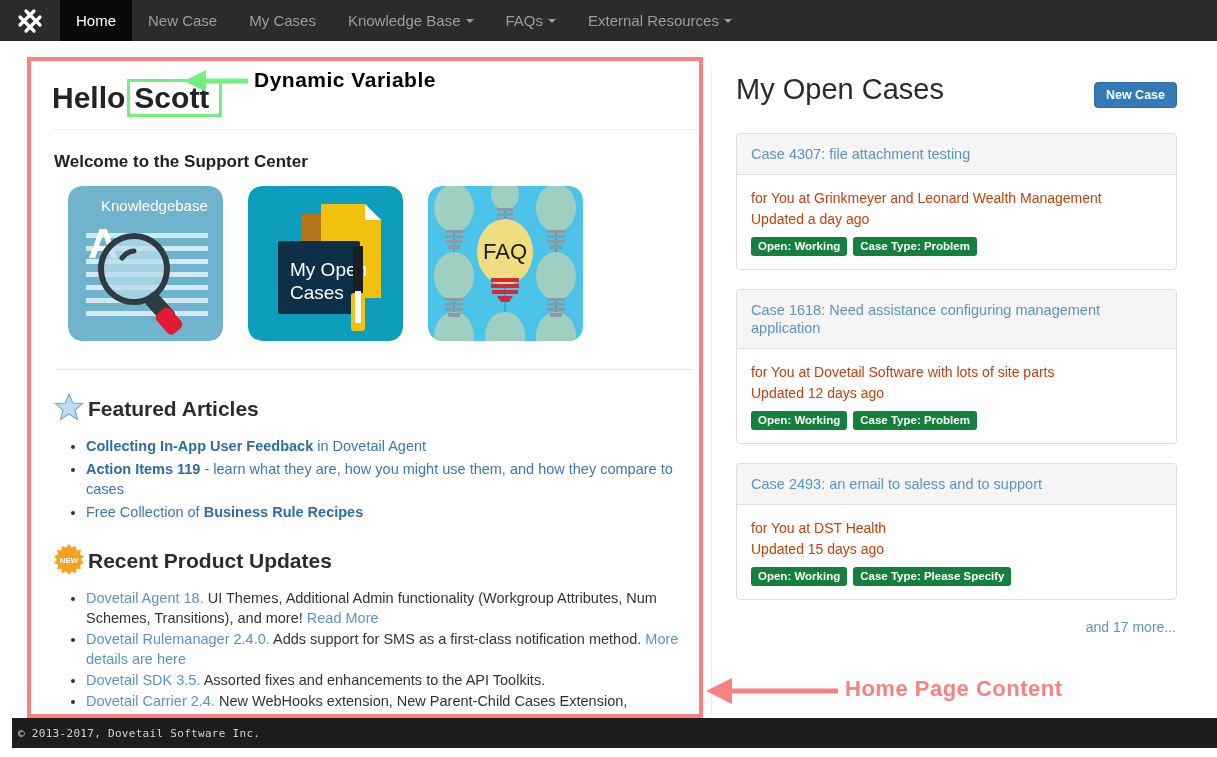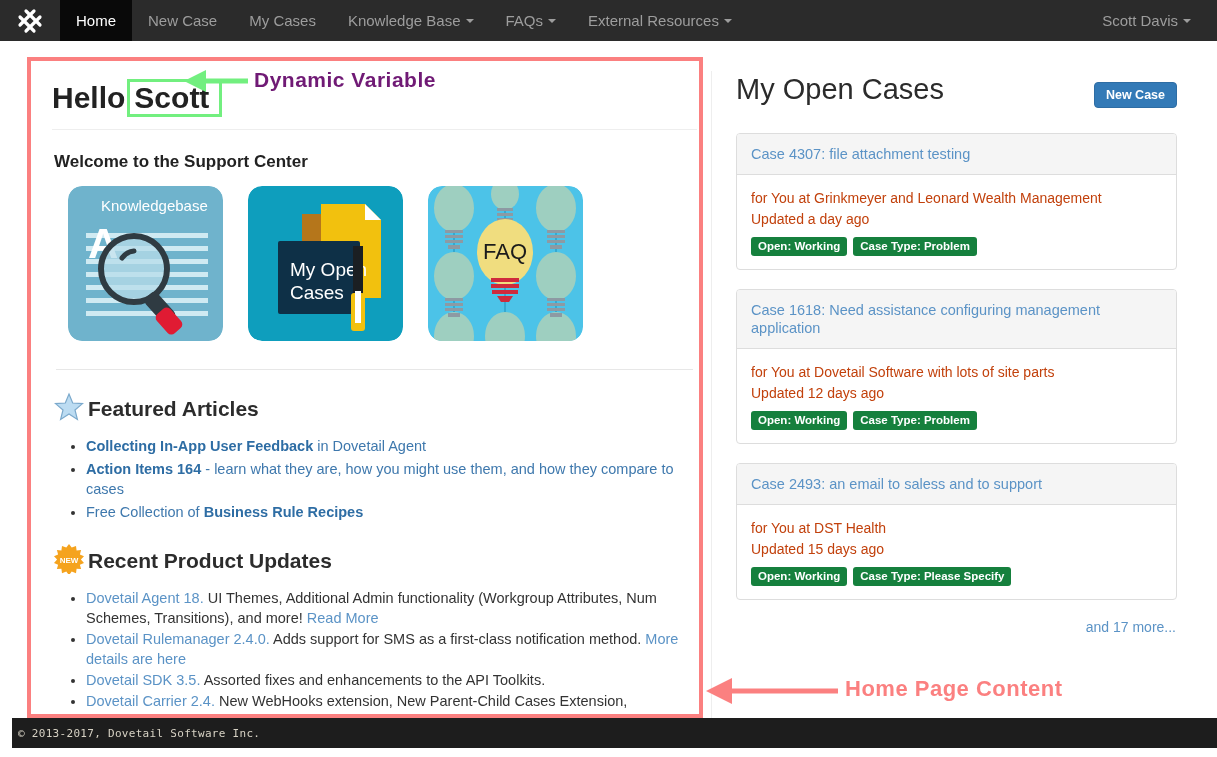--- a/index.html
+++ b/index.html
@@ -150,21 +150,21 @@
     width:676px; height:661px;
     border:4px solid #fb8080;
   }
   #anno-red-label {
     position:absolute; left:845px; top:676px;
     color:#fb8080; font-size:22px; font-weight:bold;
     letter-spacing:0.5px; white-space:nowrap;
   }
   #anno-green-label {
     position:absolute; left:254px; top:68px;
-    color:#701a75; font-size:21px; font-weight:bold;
+    color:#000000; font-size:21px; font-weight:bold;
     letter-spacing:0.5px; white-space:nowrap;
   }
   #anno svg { position:absolute; left:0; top:0; width:1217px; height:757px; }
 </style>
 </head>
 <body>
 
 <div id="navbar">
   <div id="nav-logo">
     <svg width="34" height="34" viewBox="0 0 34 34" aria-hidden="true">
@@ -192,26 +192,20 @@
   </div>
   <div class="nav-item">
     <span>FAQs</span>
     <span class="caret"></span>
   </div>
   <div class="nav-item">
     <span>External Resources</span>
     <span class="caret"></span>
   </div>
 
-  <div id="nav-right">
-    <div class="nav-item" id="nav-user">
-      <span>Scott Davis</span>
-      <span class="caret"></span>
-    </div>
-  </div>
 </div>
 
 <div id="page">
   <div id="content-wrap">
 
     <div id="left-panel">
 
       <div id="hello-line">
         <span>Hello</span>
         <span id="hello-name-box">Scott</span>
@@ -319,21 +313,21 @@
               <polygon points="15,2 18.7,11 28.5,11.6 21,18 23.4,27.5 15,22 6.6,27.5 9,18 1.5,11.6 11.3,11" fill="#bcdcf2" stroke="#7ba9cc" stroke-width="1.2"></polygon>
             </svg>
           </span>
           <h2>Featured Articles</h2>
         </div>
         <ul class="bullets featured">
           <li>
             <span class="lnk-b">Collecting In-App User Feedback</span><span class="plain"> in Dovetail Agent</span>
           </li>
           <li>
-            <span class="lnk-b">Action Items 164</span><span class="plain"> - learn what they are, how you might use them, and how they compare to cases</span>
+            <span class="lnk-b">Action Items 119</span><span class="plain"> - learn what they are, how you might use them, and how they compare to cases</span>
           </li>
           <li>
             <span class="plain">Free Collection of </span><span class="lnk-b">Business Rule Recipes</span>
           </li>
         </ul>
       </div>
 
       <div id="updates">
         <div class="sec-head">
           <span>

